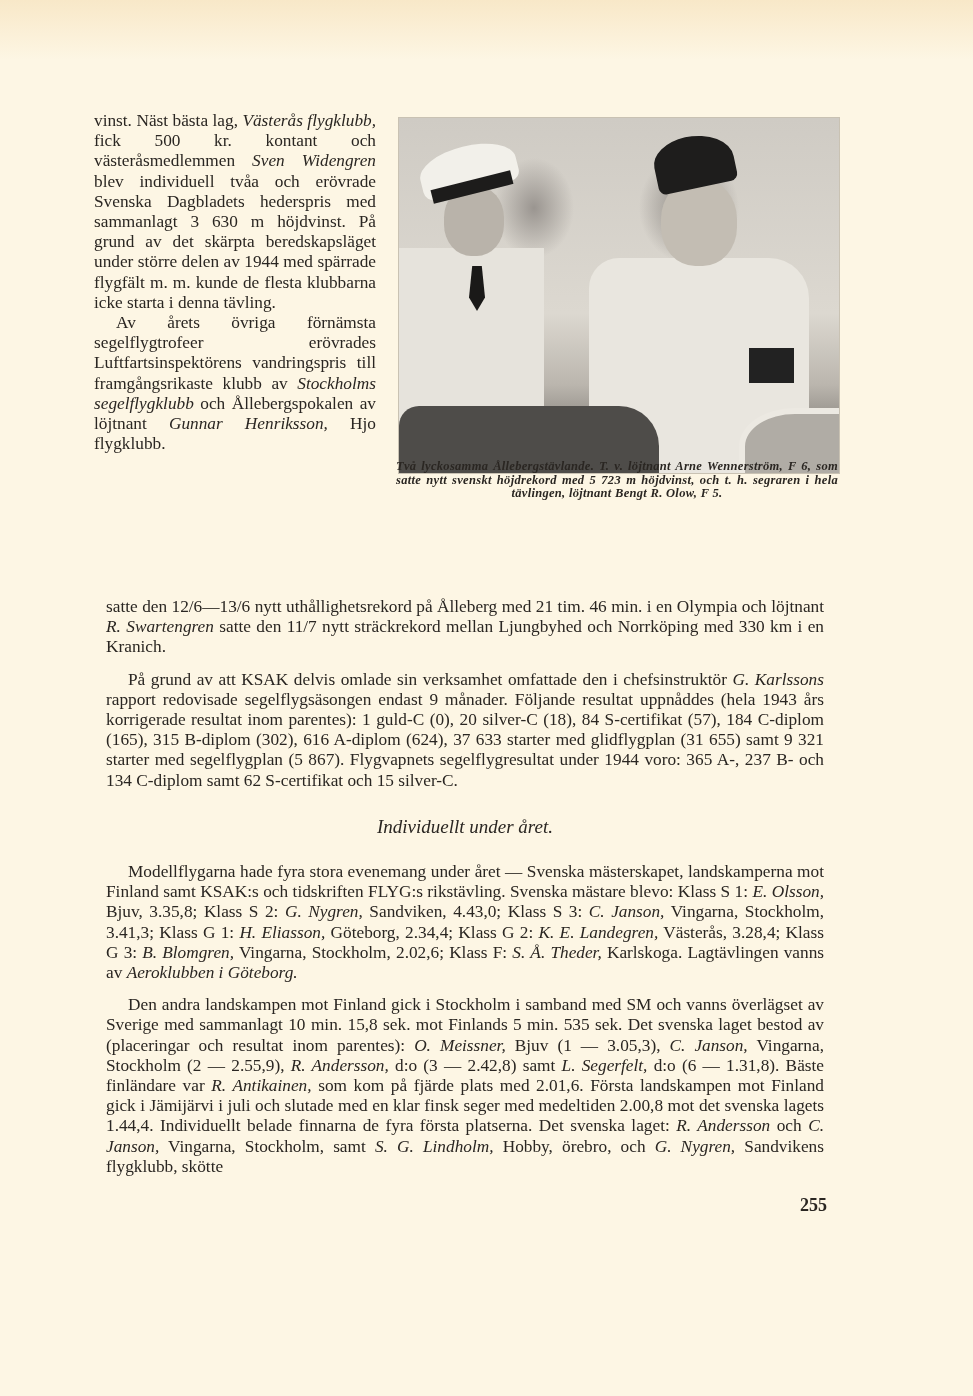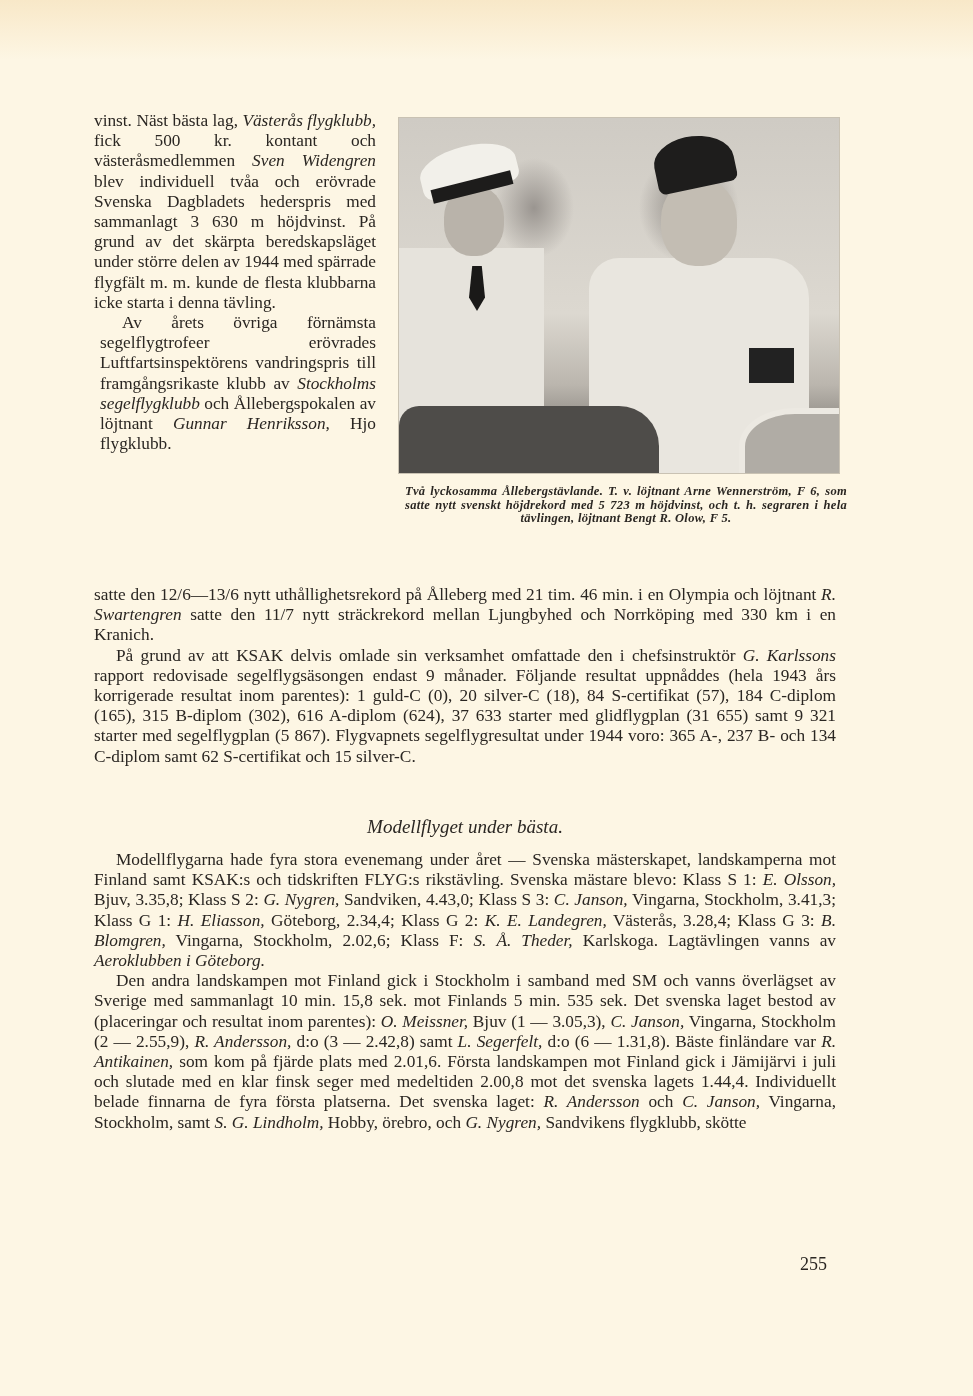--- a/index.html
+++ b/index.html
@@ -13,21 +13,21 @@
     }
     .page-shade {
       position: absolute; left: 0; top: 0; width: 973px; height: 60px;
       background: linear-gradient(#f8e8c8, rgba(253,246,228,0));
     }
     .col-left {
       position: absolute; left: 94px; top: 111px; width: 282px;
       font-size: 17.3px; line-height: 20.2px; text-align: justify; font-family: Liberation Serif, serif;
     }
     .col-left p { margin: 0; }
-    .col-left p.indent { text-indent: 22px; margin-left: 6px; }
+    .col-left p.indent { text-indent: 22px; }
     .photo {
       position: absolute; left: 398px; top: 117px; width: 440px; height: 355px;
       background:
         radial-gradient(ellipse 40px 50px at 135px 90px, #9a9590 0%, rgba(0,0,0,0) 100%),
         radial-gradient(ellipse 50px 55px at 290px 90px, #8a8580 0%, rgba(0,0,0,0) 100%),
         linear-gradient(180deg, #cfcbc4 0%, #dcd8d0 55%, #bbb6ae 75%, #5a5753 100%);
       border: 1px solid #c9c2b3;
       overflow: hidden;
     }
     .photo .cap1 { position:absolute; left:20px; top:28px; width:98px; height:45px; background:#f2f0ea; border-radius:50% 50% 10px 10px; transform:rotate(-14deg); }
@@ -35,39 +35,38 @@
     .photo .cap2 { position:absolute; left:255px; top:18px; width:80px; height:52px; background:#1e1d1c; border-radius:50% 60% 8px 8px; transform:rotate(-12deg); }
     .photo .face1 { position:absolute; left:45px; top:68px; width:60px; height:70px; background:#b9b3aa; border-radius:45%; }
     .photo .face2 { position:absolute; left:262px; top:62px; width:76px; height:86px; background:#c3bdb3; border-radius:45%; }
     .photo .body1 { position:absolute; left:0; top:130px; width:145px; height:200px; background:#e6e3dc; }
     .photo .tie { position:absolute; left:70px; top:148px; width:16px; height:45px; background:#1a1918; clip-path: polygon(20% 0,80% 0,100% 70%,50% 100%,0 70%); }
     .photo .body2 { position:absolute; left:190px; top:140px; width:220px; height:220px; background:#e9e6df; border-radius:30px 40px 0 0; }
     .photo .band { position:absolute; left:350px; top:230px; width:45px; height:35px; background:#222; }
     .photo .panel { position:absolute; left:0; top:288px; width:260px; height:70px; background:#4e4c49; border-radius:20px 40px 0 0; }
     .photo .ring { position:absolute; left:340px; top:290px; width:100px; height:65px; background:#b0aca5; border-radius:50% 0 0 0; border:6px solid #ece9e2; }
     .caption {
-      position: absolute; left: 396px; top: 485px; width: 442px;
+      position: absolute; left: 396px; top: 460px; width: 442px;
       font-size: 12.5px; line-height: 13.6px; font-style: italic; font-weight: bold;
       text-align: justify; text-align-last: center; letter-spacing: 0.3px;
       color: #2a2622;
-      margin-left: 9px;
     }
     .full {
       position: absolute; left: 94px; width: 742px;
       font-size: 17.3px; line-height: 20.2px; text-align: justify;
       font-family: "Liberation Sans Narrow", "Liberation Serif", serif;
     }
-    .full p { margin: 0; }
+    .full p { margin: 12px; }
     .full p.indent { text-indent: 22px; }
     .heading {
       position: absolute; left: 94px; top: 816px; width: 742px;
       text-align: center; font-style: italic; font-size: 19px;
     }
     .page-num {
-      position: absolute; left: 800px; top: 1254px; font-size: 18px; font-weight: normal;
+      position: absolute; left: 800px; top: 1195px; font-size: 18px; font-weight: bold;
     }
     i { font-style: italic; }
   </style>
 </head>
 <body>
 
 <div class="page-shade"></div>
 
 <div class="col-left">
   <p><span>vinst. Näst bästa lag, </span><i>Västerås flygklubb,</i><span> fick 500 kr. kontant och västeråsmedlemmen </span><i>Sven Widengren</i><span> blev individuell tvåa och erövrade Svenska Dagbladets hederspris med sammanlagt 3 630 m höjdvinst. På grund av det skärpta beredskapsläget under större delen av 1944 med spärrade flygfält m. m. kunde de flesta klubbarna icke starta i denna tävling.</span></p>
@@ -88,20 +87,20 @@
   <div class="ring"></div>
 </div>
 
 <div class="caption">Två lyckosamma Ållebergstävlande. T. v. löjtnant Arne Wennerström, F 6, som satte nytt svenskt höjdrekord med 5 723 m höjdvinst, och t. h. segraren i hela tävlingen, löjtnant Bengt R. Olow, F 5.</div>
 
 <div class="full" style="top:585px;">
   <p><span>satte den 12/6—13/6 nytt uthållighetsrekord på Ålleberg med 21 tim. 46 min. i en Olympia och löjtnant </span><i>R. Swartengren</i><span> satte den 11/7 nytt sträckrekord mellan Ljungbyhed och Norrköping med 330 km i en Kranich.</span></p>
   <p class="indent"><span>På grund av att KSAK delvis omlade sin verksamhet omfattade den i chefsinstruktör </span><i>G. Karlssons</i><span> rapport redovisade segelflygsäsongen endast 9 månader. Följande resultat uppnåddes (hela 1943 års korrigerade resultat inom parentes): 1 guld-C (0), 20 silver-C (18), 84 S-certifikat (57), 184 C-diplom (165), 315 B-diplom (302), 616 A-diplom (624), 37 633 starter med glidflygplan (31 655) samt 9 321 starter med segelflygplan (5 867). Flygvapnets segelflygresultat under 1944 voro: 365 A-, 237 B- och 134 C-diplom samt 62 S-certifikat och 15 silver-C.</span></p>
 </div>
 
-<div class="heading">Modellflyget under bästa.</div>
+<div class="heading">Individuellt under året.</div>
 
 <div class="full" style="top:850px;">
   <p class="indent"><span>Modellflygarna hade fyra stora evenemang under året — Svenska mästerskapet, landskamperna mot Finland samt KSAK:s och tidskriften FLYG:s rikstävling. Svenska mästare blevo: Klass S 1: </span><i>E. Olsson,</i><span> Bjuv, 3.35,8; Klass S 2: </span><i>G. Nygren,</i><span> Sandviken, 4.43,0; Klass S 3: </span><i>C. Janson,</i><span> Vingarna, Stockholm, 3.41,3; Klass G 1: </span><i>H. Eliasson,</i><span> Göteborg, 2.34,4; Klass G 2: </span><i>K. E. Landegren,</i><span> Västerås, 3.28,4; Klass G 3: </span><i>B. Blomgren,</i><span> Vingarna, Stockholm, 2.02,6; Klass F: </span><i>S. Å. Theder,</i><span> Karlskoga. Lagtävlingen vanns av </span><i>Aeroklubben i Göteborg.</i></p>
   <p class="indent"><span>Den andra landskampen mot Finland gick i Stockholm i samband med SM och vanns överlägset av Sverige med sammanlagt 10 min. 15,8 sek. mot Finlands 5 min. 535 sek. Det svenska laget bestod av (placeringar och resultat inom parentes): </span><i>O. Meissner,</i><span> Bjuv (1 — 3.05,3), </span><i>C. Janson,</i><span> Vingarna, Stockholm (2 — 2.55,9), </span><i>R. Andersson,</i><span> d:o (3 — 2.42,8) samt </span><i>L. Segerfelt,</i><span> d:o (6 — 1.31,8). Bäste finländare var </span><i>R. Antikainen,</i><span> som kom på fjärde plats med 2.01,6. Första landskampen mot Finland gick i Jämijärvi i juli och slutade med en klar finsk seger med medeltiden 2.00,8 mot det svenska lagets 1.44,4. Individuellt belade finnarna de fyra första platserna. Det svenska laget: </span><i>R. Andersson</i><span> och </span><i>C. Janson,</i><span> Vingarna, Stockholm, samt </span><i>S. G. Lindholm,</i><span> Hobby, örebro, och </span><i>G. Nygren,</i><span> Sandvikens flygklubb, skötte</span></p>
 </div>
 
 <div class="page-num">255</div>
 
 </body></html>

